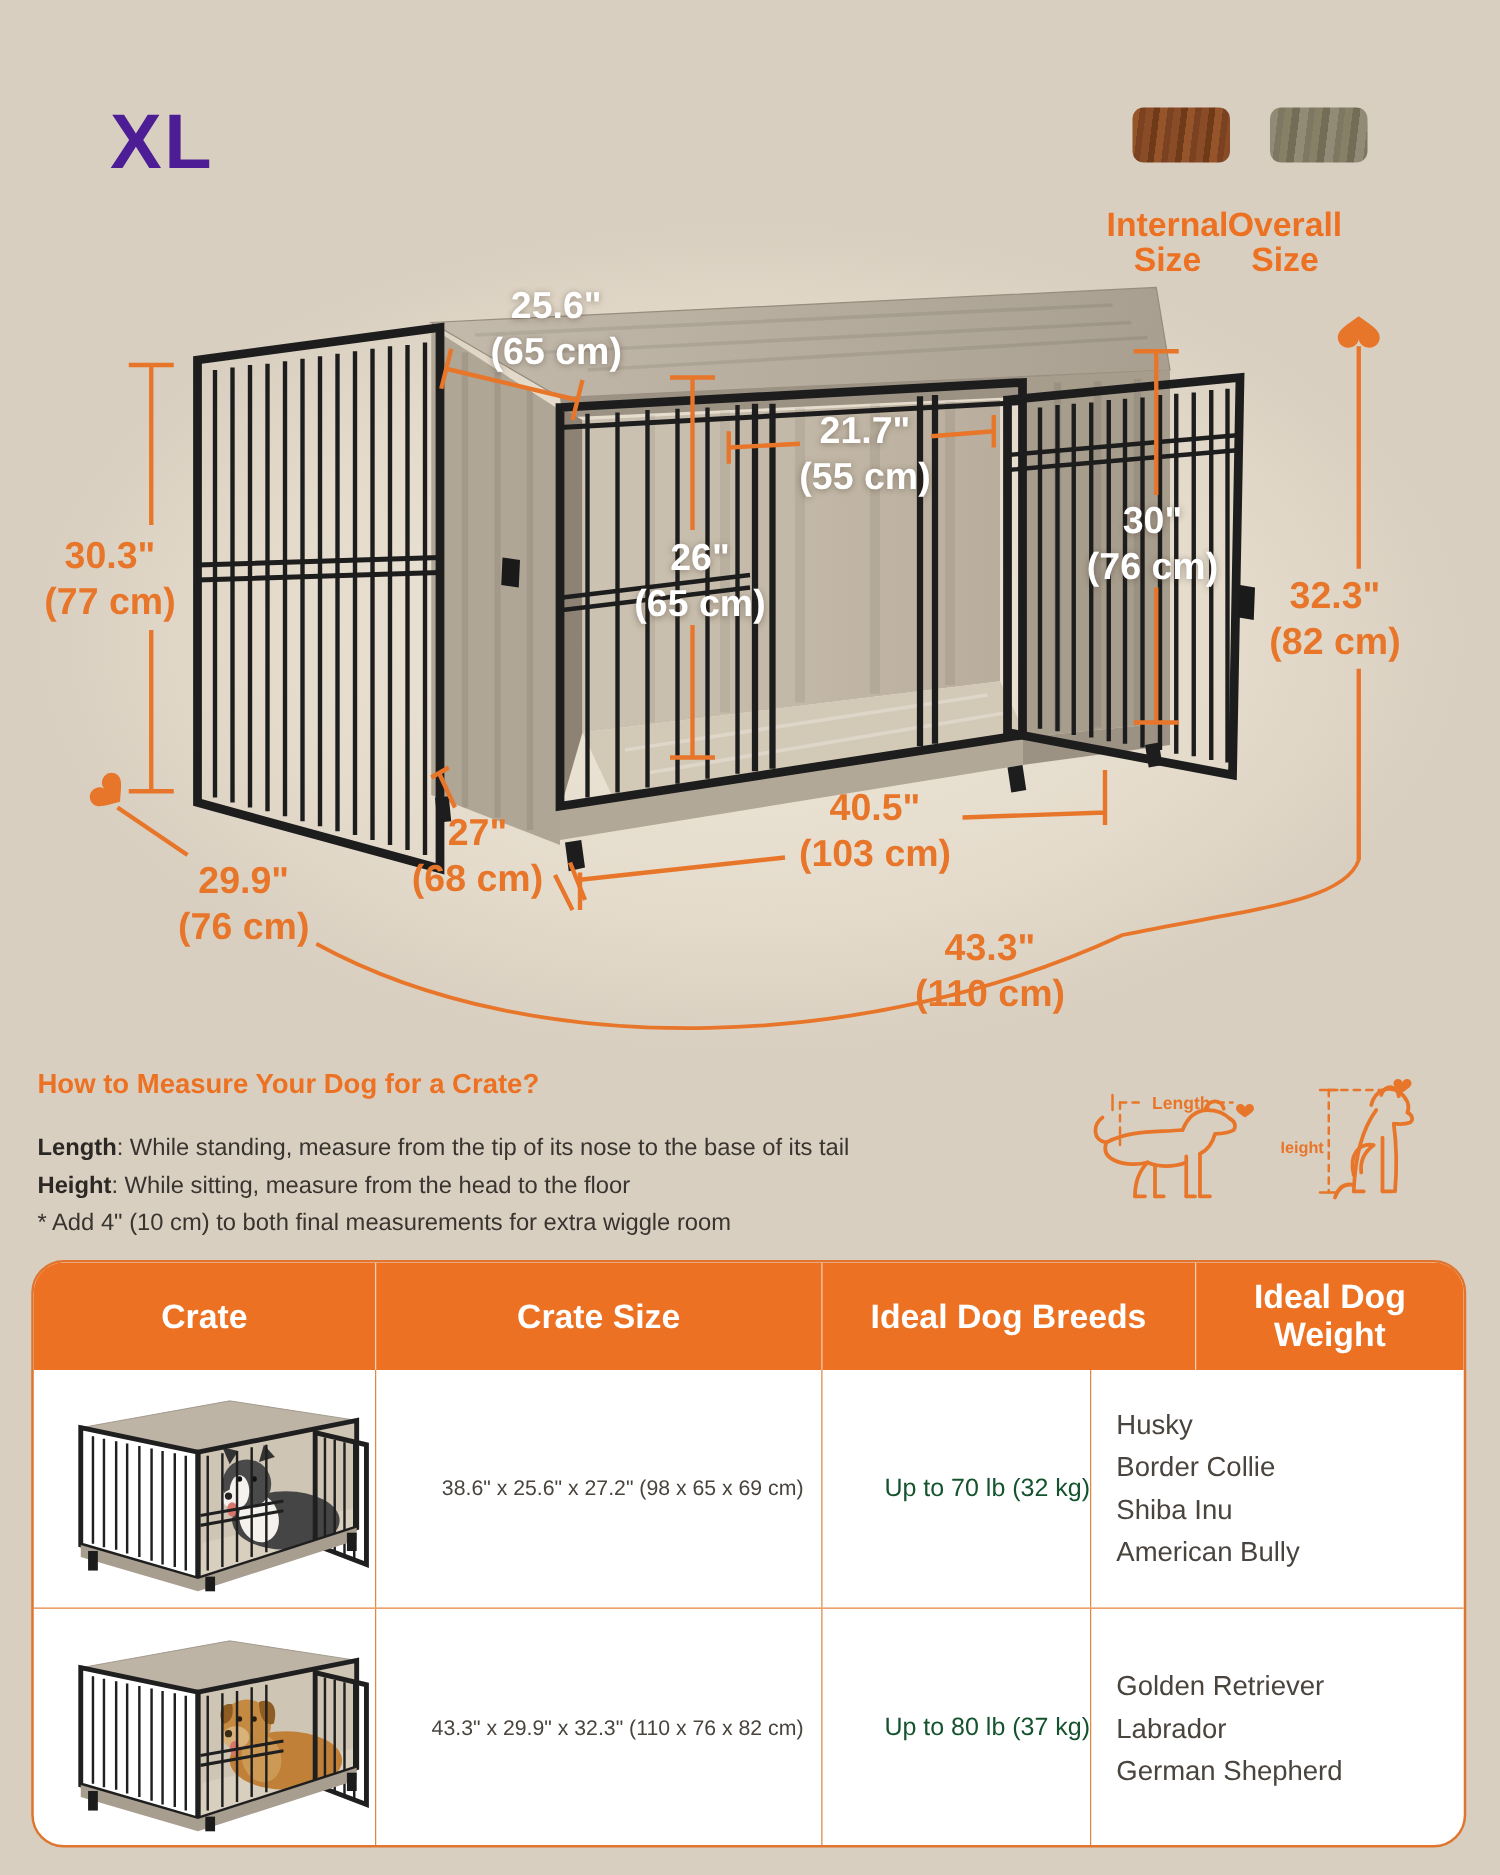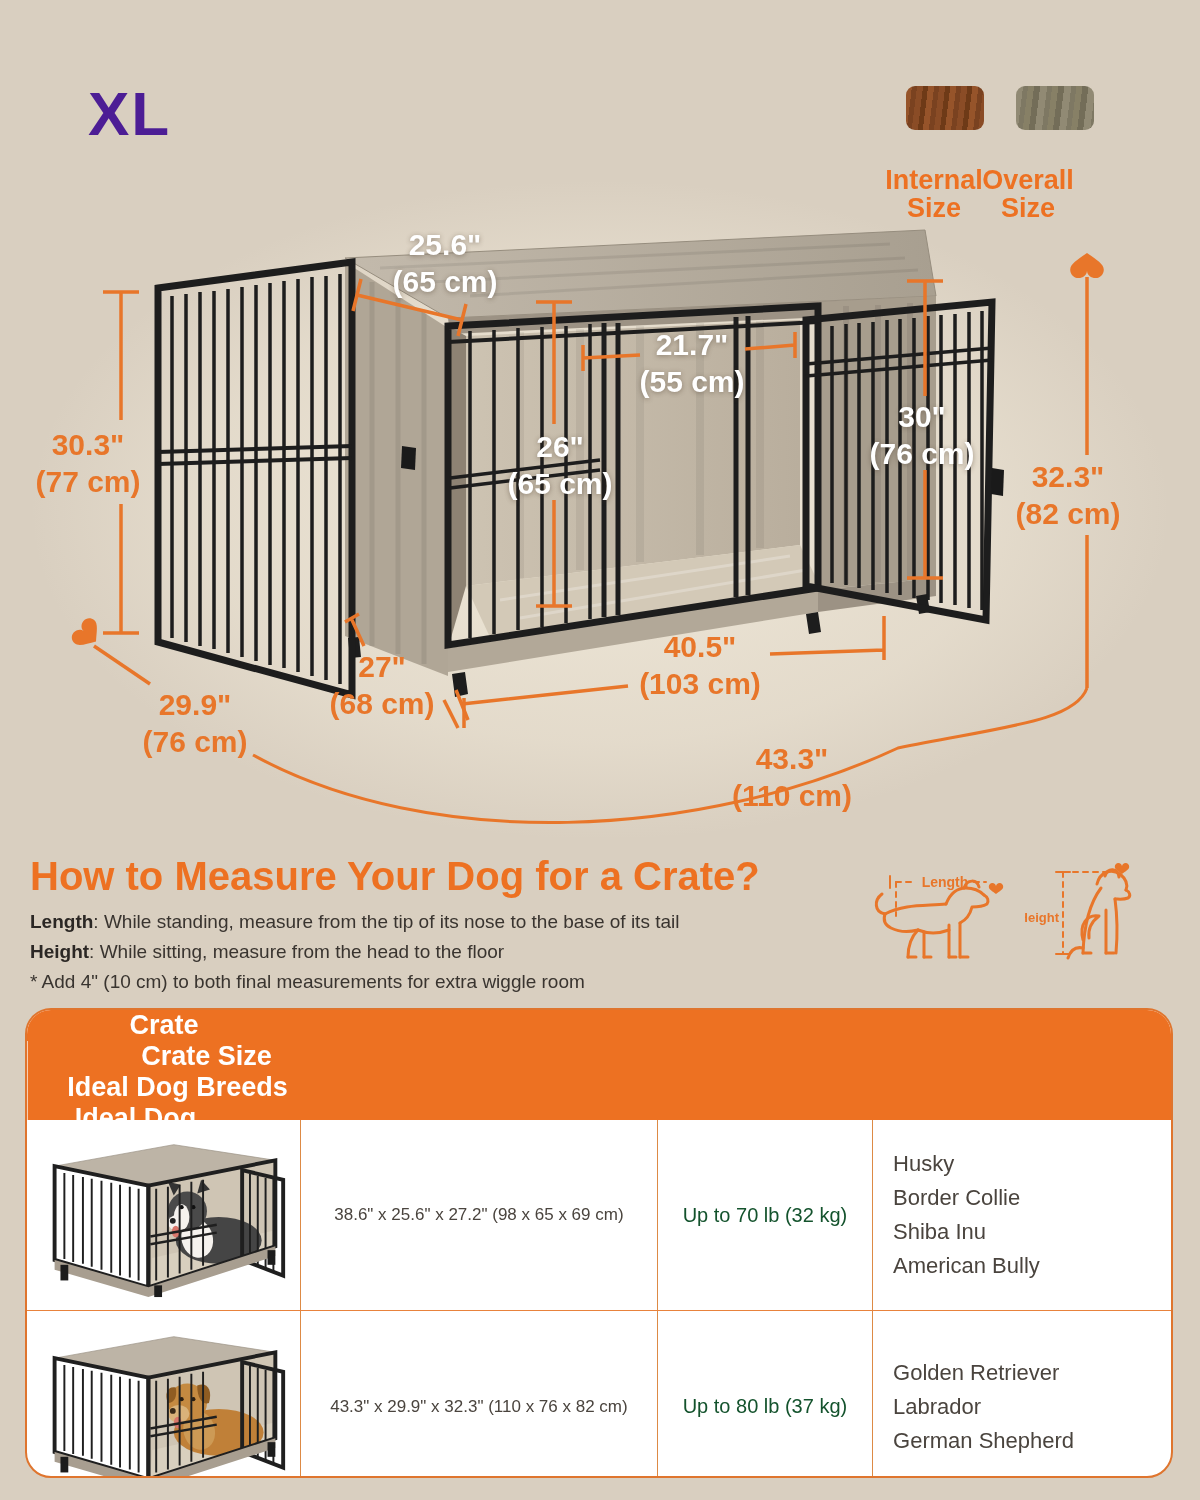--- a/index.html
+++ b/index.html
@@ -16,33 +16,33 @@
   .swatch-overall{left:1016px;background:repeating-linear-gradient(97deg,#918a74 0 7px,#7e7863 7px 12px,#878066 12px 18px,#736d58 18px 24px);}
   .legend-label{top:166px;width:120px;text-align:center;font-size:27px;line-height:28px;font-weight:800;color:#ed7122;}
   .legend-internal{left:874px;}
   .legend-overall{left:968px;}
   
   .dim{transform:translateX(-50%);text-align:center;font-weight:700;font-size:30px;line-height:37px;white-space:nowrap;}
   .dim.white{color:#ffffff;text-shadow:0 1px 5px rgba(70,55,40,.45);}
   .dim.orange{color:#e8762a;}
   
   .guide{left:30px;top:854px;width:870px;color:#39342f;}
-  .guide-title{font-size:40px;font-weight:800;color:#ed7122;margin-bottom:8px;}
+  .guide-title{font-size:22px;font-weight:800;color:#ed7122;margin-bottom:24px;}
   .guide-line{font-size:19px;line-height:30px;}
   .guide-line b{color:#2b2724;}
   
   .spec-table{left:25px;top:1008px;width:1148px;height:470px;background:#ffffff;
     border:2px solid #df752e;border-radius:26px;overflow:hidden;box-sizing:border-box;}
-  .t-head{display:flex;height:110px;background:#ed7122;flex-direction:column;}
+  .t-head{display:flex;height:86px;background:#ed7122;}
   .t-head .th{display:flex;align-items:center;justify-content:center;text-align:center;
     color:#fff;font-weight:700;font-size:27px;line-height:31px;box-sizing:border-box;}
   .t-head .th + .th{border-left:1px solid rgba(255,255,255,.65);}
   .t-row{display:flex;box-sizing:border-box;}
   .t-row.r2{border-top:1.5px solid #e8823c;}
-  .td{box-sizing:border-box;display:flex;align-items:center;justify-content:center;}
+  .td{box-sizing:border-box;display:flex;align-items:center;justify-content:flex-end;}
   .td + .td{border-left:1px solid #dd8a45;}
   .c1{width:274px;}.c2{width:358px;}.c3{width:216px;}.c4{width:300px;}
   .r1{height:190px;}.r2{height:192px;}
   .size-text{font-size:17px;color:#4a443e;text-align:center;padding:0 14px;}
   .weight-text{font-size:20px;color:#14532d;text-align:center;}
   .breeds-text{font-size:22px;line-height:34px;color:#4a443e;white-space:pre-line;width:100%;
     text-align:left;padding-left:20px;justify-content:flex-start;display:block;}
   .c4{align-items:center;display:flex;}
 </style>
 </head>

